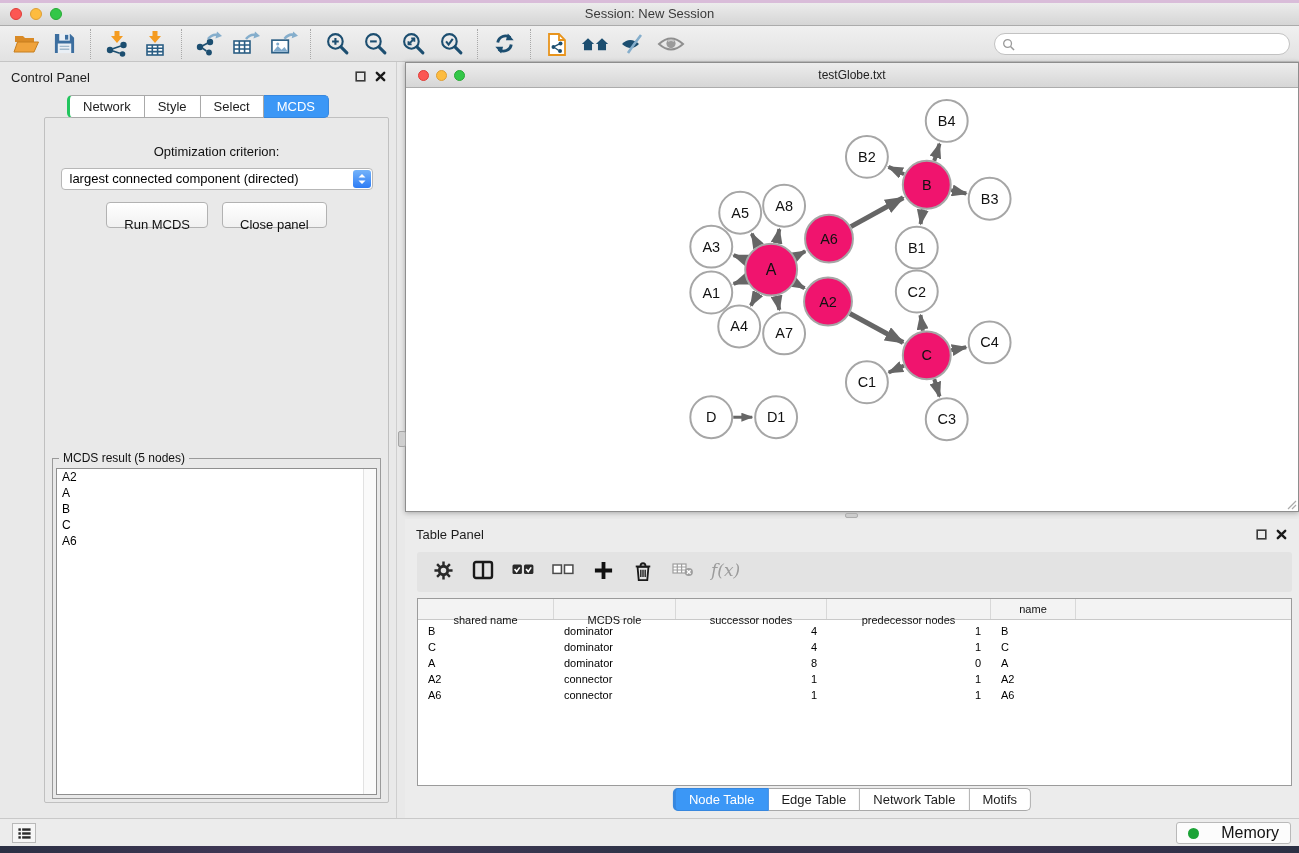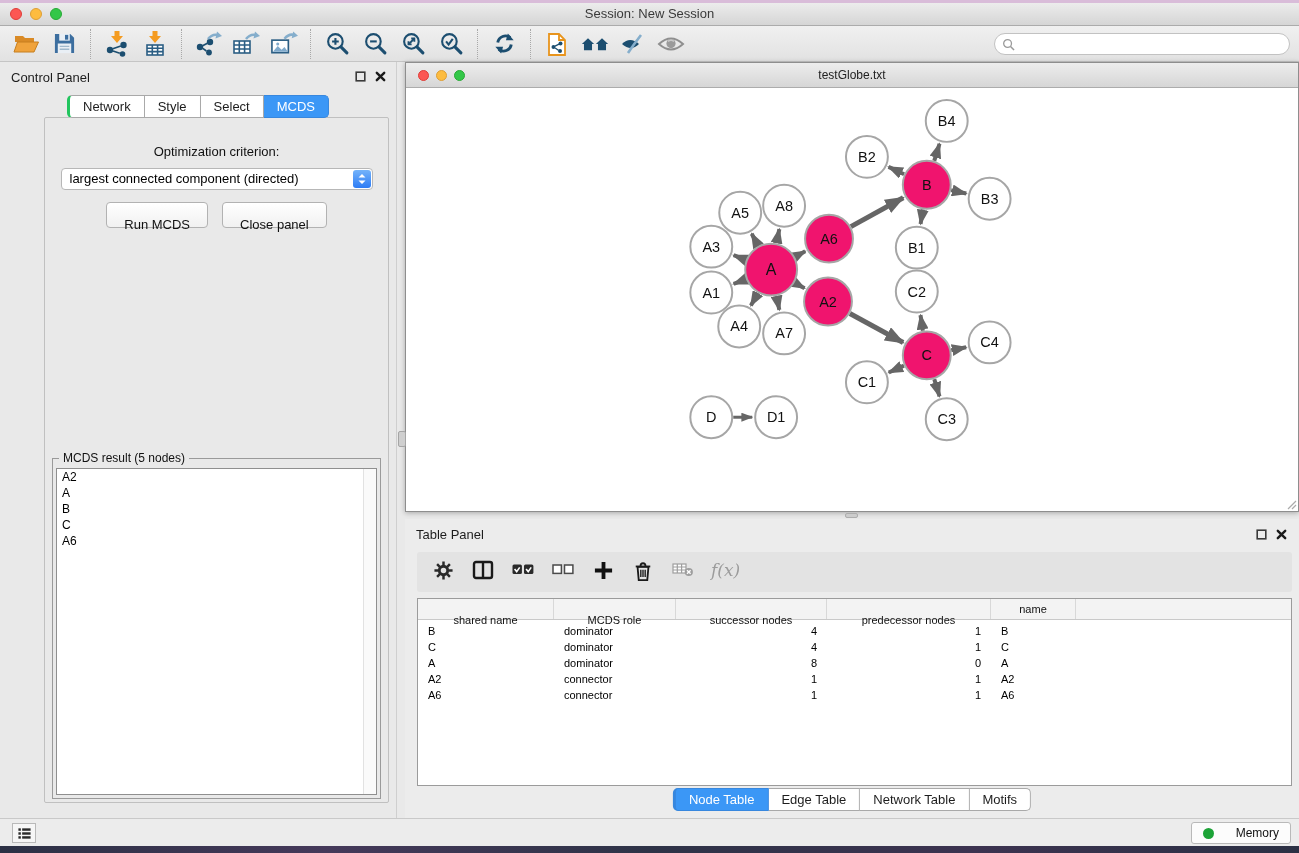--- a/index.html
+++ b/index.html
@@ -91,21 +91,21 @@
   .td { font-size:11px; color:#000; padding:0 10px; overflow:hidden; white-space:nowrap; }
   .td.right { text-align:right; }
   .tp-tabs { position:absolute; left:50%; transform:translateX(-50%); bottom:7px; display:flex; }
 
   
   .statusbar { position:absolute; left:0; top:818px; right:0; height:28px; background:#ECECEC;
                border-top:1px solid #C9C9C9; }
   .list-btn { position:absolute; left:12px; top:4px; width:24px; height:20px; background:#F6F6F6;
               border:1px solid #B9B9B9; display:flex; align-items:center; justify-content:center; }
   .memory-btn { position:absolute; right:8px; top:3px; height:22px; background:#FCFCFC; border:1px solid #B9B9B9;
-                border-radius:3px; display:flex; align-items:center; gap:22px; padding:0 11px; font-size:12px; color:#111; }
+                border-radius:3px; display:flex; align-items:center; gap:22px; padding:0 11px; font-size:16px; color:#111; }
   .mem-dot { width:11px; height:11px; border-radius:50%; background:#1CA337; }
   .bottom-strip { position:absolute; left:0; bottom:0; right:0; height:7px;
                   background:linear-gradient(90deg,#2B3044,#45395A,#2E3347,#3C3350,#2B3044); }
 </style>
 </head>
 <body>
 
 <div class="top-strip"></div>
 
 <div class="titlebar">

